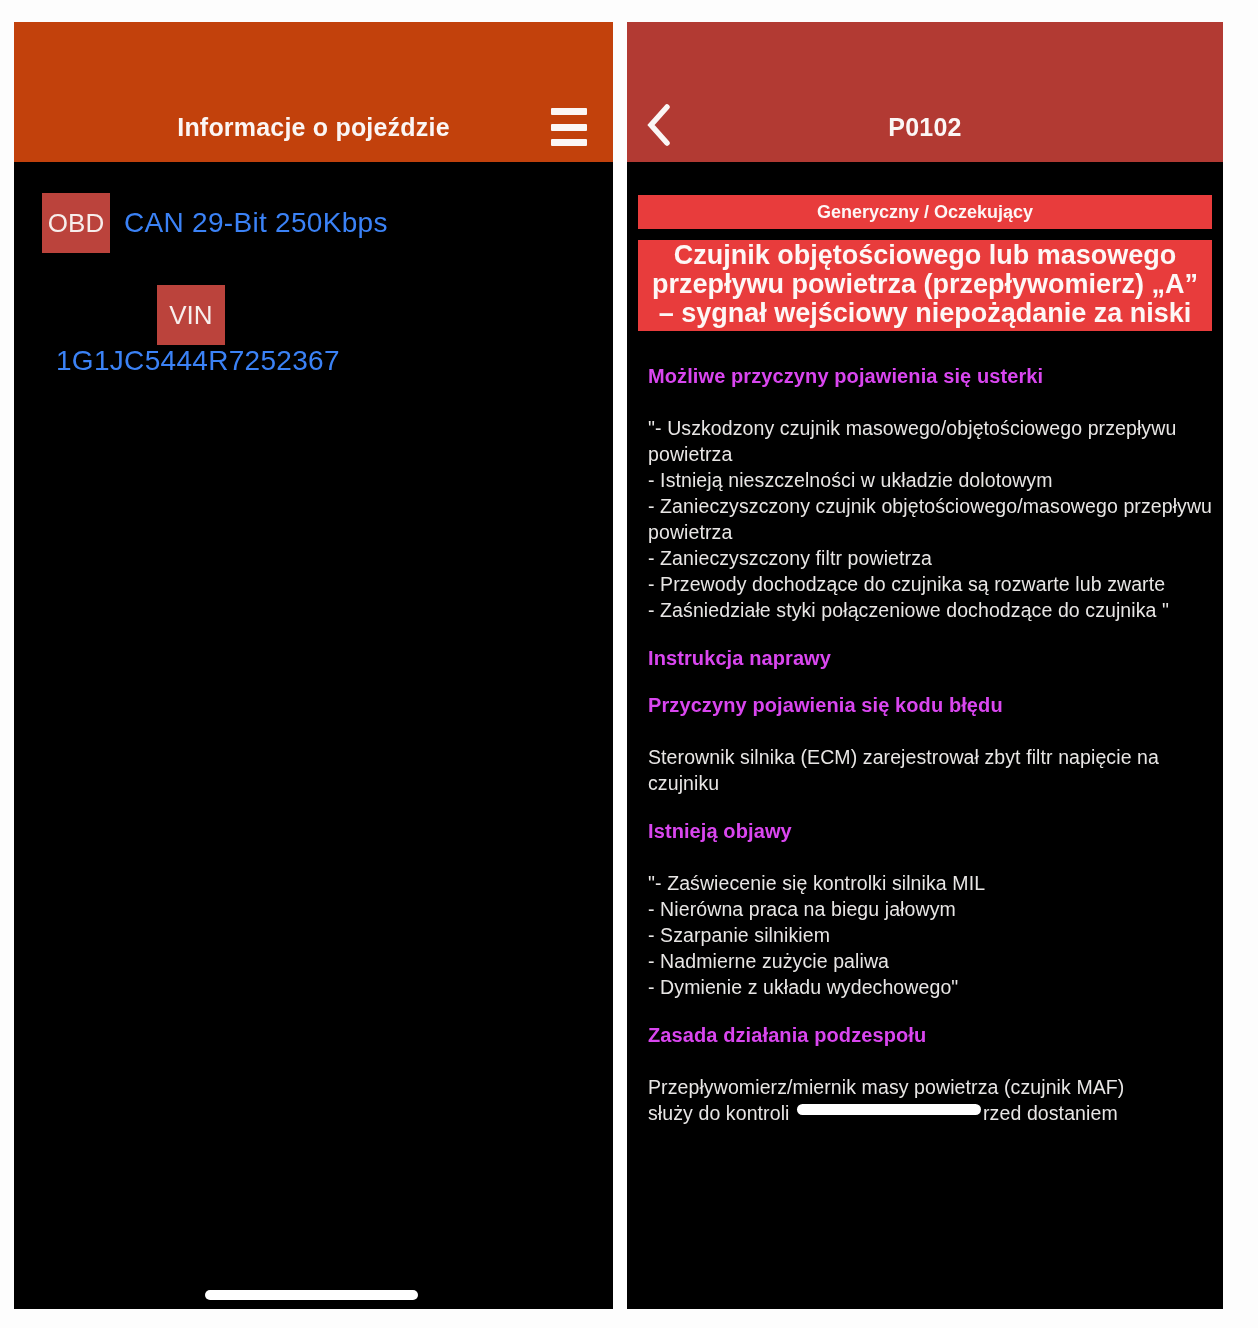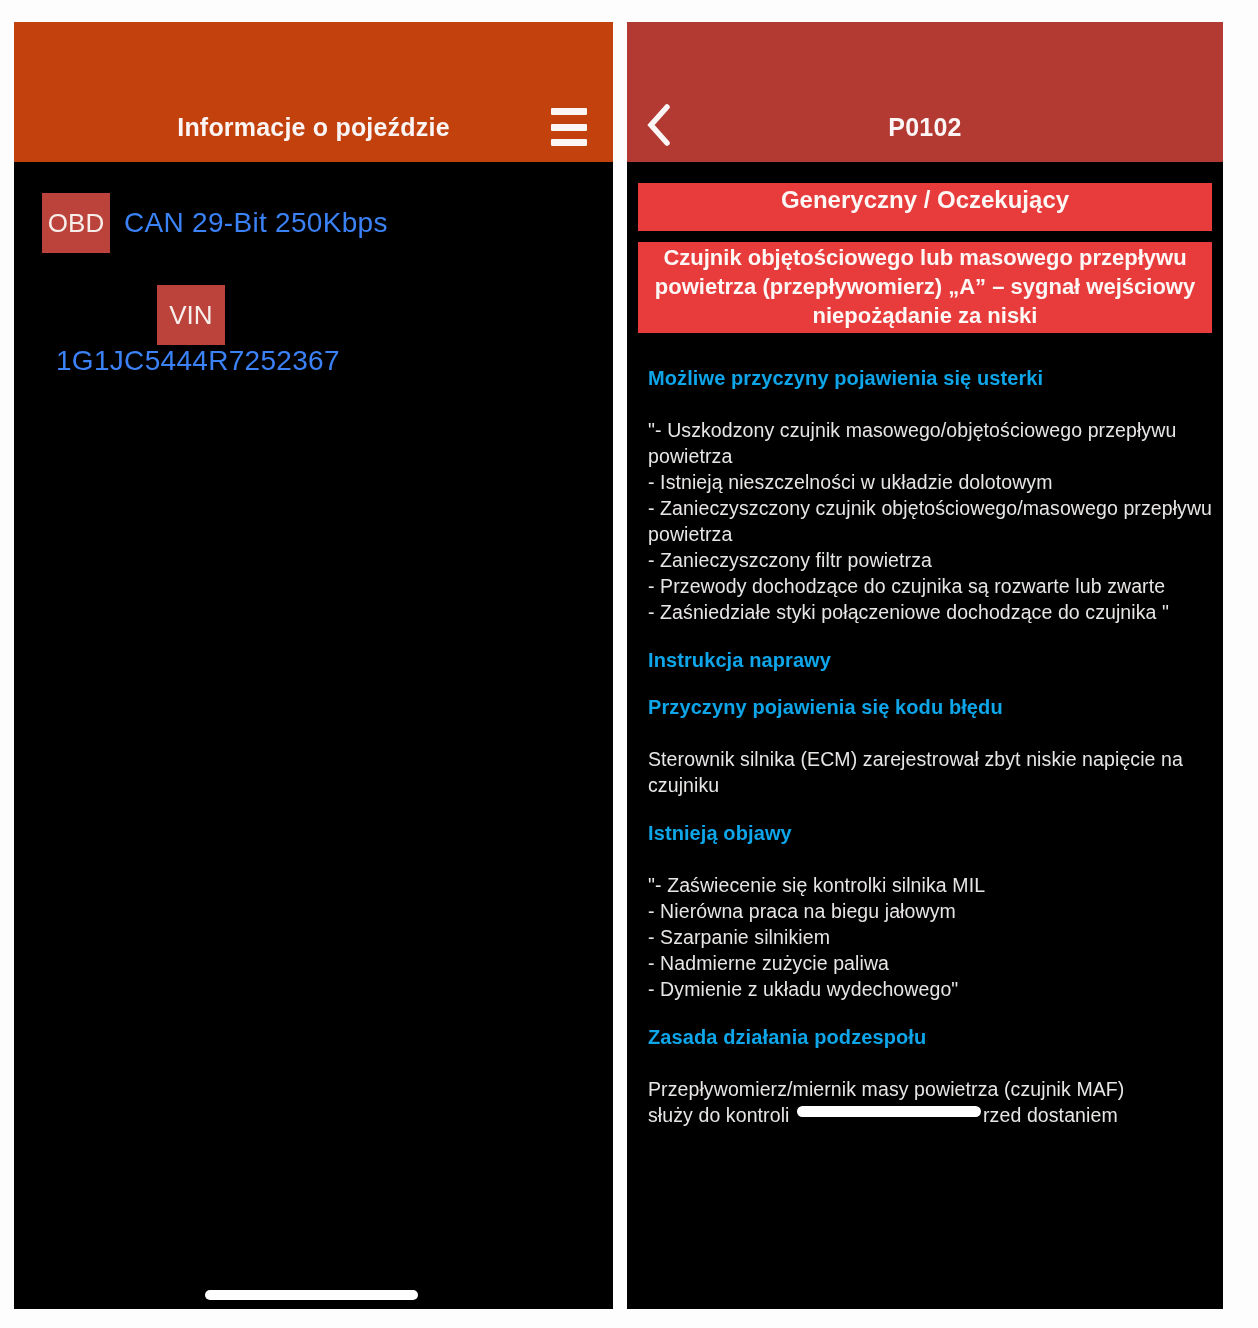--- a/index.html
+++ b/index.html
@@ -41,28 +41,28 @@
   .home-indicator {
     position: absolute; left: 191px; top: 1268px; width: 213px; height: 10px;
     background: #fff; border-radius: 6px;
   }
 
   
   .banner {
     margin: 0 11px; background: #e83c3c; color: #fdf7f6; text-align: center;
     font-weight: 700;
   }
-  .banner-status { margin-top: 21px; height: 48px; line-height: 34px; font-size: 24px; }
+  .banner-status { margin-top: 33px; height: 34px; line-height: 34px; font-size: 18px; }
   .banner-desc {
-    margin-top: 11px; padding: 1px 4px 3px 4px; font-size: 22px; line-height: 29px;
+    margin-top: 11px; padding: 1px 4px 3px 4px; font-size: 27px; line-height: 29px;
   }
 
   .dtc-content { position: relative; height: 1113px; overflow: hidden; padding: 0 10px 0 21px; }
   .dtc-content h3 {
-    color: #0ea5e9; font-size: 20px; font-weight: 700; line-height: 23px;
+    color: #d946ef; font-size: 20px; font-weight: 700; line-height: 23px;
     margin-top: 24px; letter-spacing: 0.1px;
   }
   .dtc-content h3.first { margin-top: 34px; }
   .dtc-content p {
     color: #e8e6e5; font-size: 19.5px; line-height: 26px; margin-top: 27px;
     white-space: pre-wrap; letter-spacing: 0.1px;
   }
   .inline-pill {
     display: inline-block; width: 184px; height: 11px; background: #fff;
     border-radius: 6px; vertical-align: 5px; margin: 0 2px;
@@ -114,21 +114,21 @@
       <p>"- Uszkodzony czujnik masowego/objętościowego przepływu powietrza
 - Istnieją nieszczelności w układzie dolotowym
 - Zanieczyszczony czujnik objętościowego/masowego przepływu powietrza
 - Zanieczyszczony filtr powietrza
 - Przewody dochodzące do czujnika są rozwarte lub zwarte
 - Zaśniedziałe styki połączeniowe dochodzące do czujnika "</p>
 
       <h3>Instrukcja naprawy</h3>
 
       <h3>Przyczyny pojawienia się kodu błędu</h3>
-      <p>Sterownik silnika (ECM) zarejestrował zbyt niskie napięcie na czujniku</p>
+      <p>Sterownik silnika (ECM) zarejestrował zbyt filtr napięcie na czujniku</p>
 
       <h3>Istnieją objawy</h3>
       <p>"- Zaświecenie się kontrolki silnika MIL
 - Nierówna praca na biegu jałowym
 - Szarpanie silnikiem
 - Nadmierne zużycie paliwa
 - Dymienie z układu wydechowego"</p>
 
       <h3>Zasada działania podzespołu</h3>
       <p><span>Przepływomierz/miernik masy powietrza (czujnik MAF)

